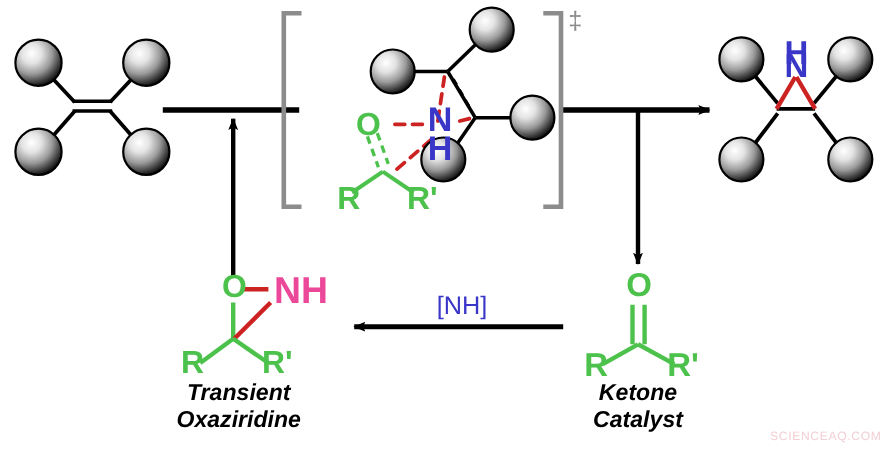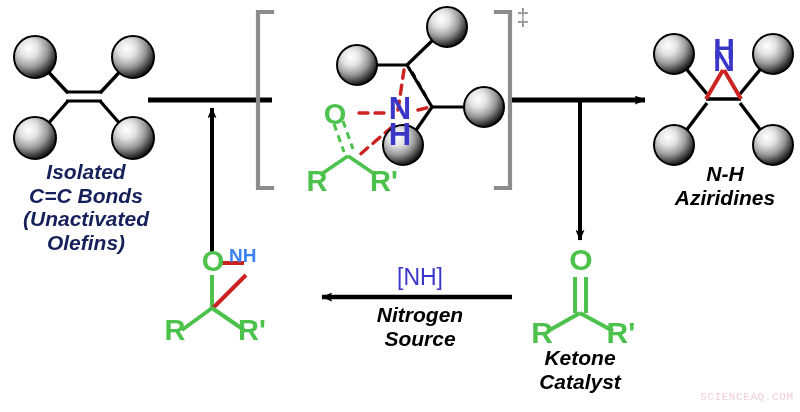--- a/index.html
+++ b/index.html
@@ -32,21 +32,21 @@
     text-align: center;
     line-height: 1.12;
     white-space: pre;
     pointer-events: none;
   }
   .lbl-navy { color: #16205a; }
   .lbl-black { color: #000000; }
   .lbl-blue { color: #3a36c8; font-style: normal; }
   .watermark {
     position: absolute;
-    font-family: Liberation Mono, monospace;
+    font-family: Liberation Sans, sans-serif;
     font-style: normal;
     font-weight: normal;
     color: #f2cfd4;
     letter-spacing: 0.6px;
     font-size: 11px;
   }
 </style>
 </head>
 <body>
 
@@ -195,36 +195,30 @@
   <div class="lbl" style="left:511px; top:6px; width:24px; font-size:23px; color:#8c8c8c; font-style:normal; font-weight:normal;">‡</div>
 
   <div class="lbl" style="left:708px; top:32px; width:32px; font-size:30px; color:#3a36c8; font-style:normal;">H</div>
   <div class="lbl" style="left:708px; top:44px; width:32px; font-size:30px; color:#3a36c8; font-style:normal;">N</div>
 
   <div class="lbl" style="left:564px; top:243px; width:34px; font-size:30px; color:#4cc24c; font-style:normal;">O</div>
   <div class="lbl" style="left:525px; top:316px; width:34px; font-size:30px; color:#4cc24c; font-style:normal;">R</div>
   <div class="lbl" style="left:601px; top:316px; width:40px; font-size:30px; color:#4cc24c; font-style:normal;">R'</div>
 
   <div class="lbl" style="left:196px; top:245px; width:34px; font-size:29px; color:#4cc24c; font-style:normal;">O</div>
-  <div class="lbl" style="left:229px; top:245px; width:58px; font-size:19px; color:#3b82f6; font-style:normal; text-align:left;">NH</div>
+  <div class="lbl" style="left:249px; top:245px; width:58px; font-size:34px; color:#ec4899; font-style:normal; text-align:left;">NH</div>
   <div class="lbl" style="left:158px; top:314px; width:34px; font-size:29px; color:#4cc24c; font-style:normal;">R</div>
   <div class="lbl" style="left:232px; top:314px; width:40px; font-size:29px; color:#4cc24c; font-style:normal;">R'</div>
 
-  <div class="lbl lbl-navy" style="left:0px; top:160px; width:172px; font-size:21px;">Isolated
-C=C Bonds
-(Unactivated
-Olefins)</div>
-
-  <div class="lbl lbl-black" style="left:650px; top:162px; width:150px; font-size:21px;">N-H
-Aziridines</div>
-
+
+
+  <div class="lbl lbl-black" style="left:152px; top:346px; width:130px; font-size:21px;">Transient
+Oxaziridine</div>
 
   <div class="lbl lbl-black" style="left:512px; top:346px; width:136px; font-size:21px;font-style:italic;">Ketone
 Catalyst</div>
 
   <div class="lbl lbl-blue" style="left:370px; top:265px; width:100px; font-size:23px; font-weight:normal;">[NH]</div>
 
-  <div class="lbl lbl-black" style="left:350px; top:303px; width:140px; font-size:21px;">Nitrogen
-Source</div>
 
   <div class="watermark" style="left:700px; top:391px;">SCIENCEAQ.COM</div>
 
 </div>
 
 </body></html>

